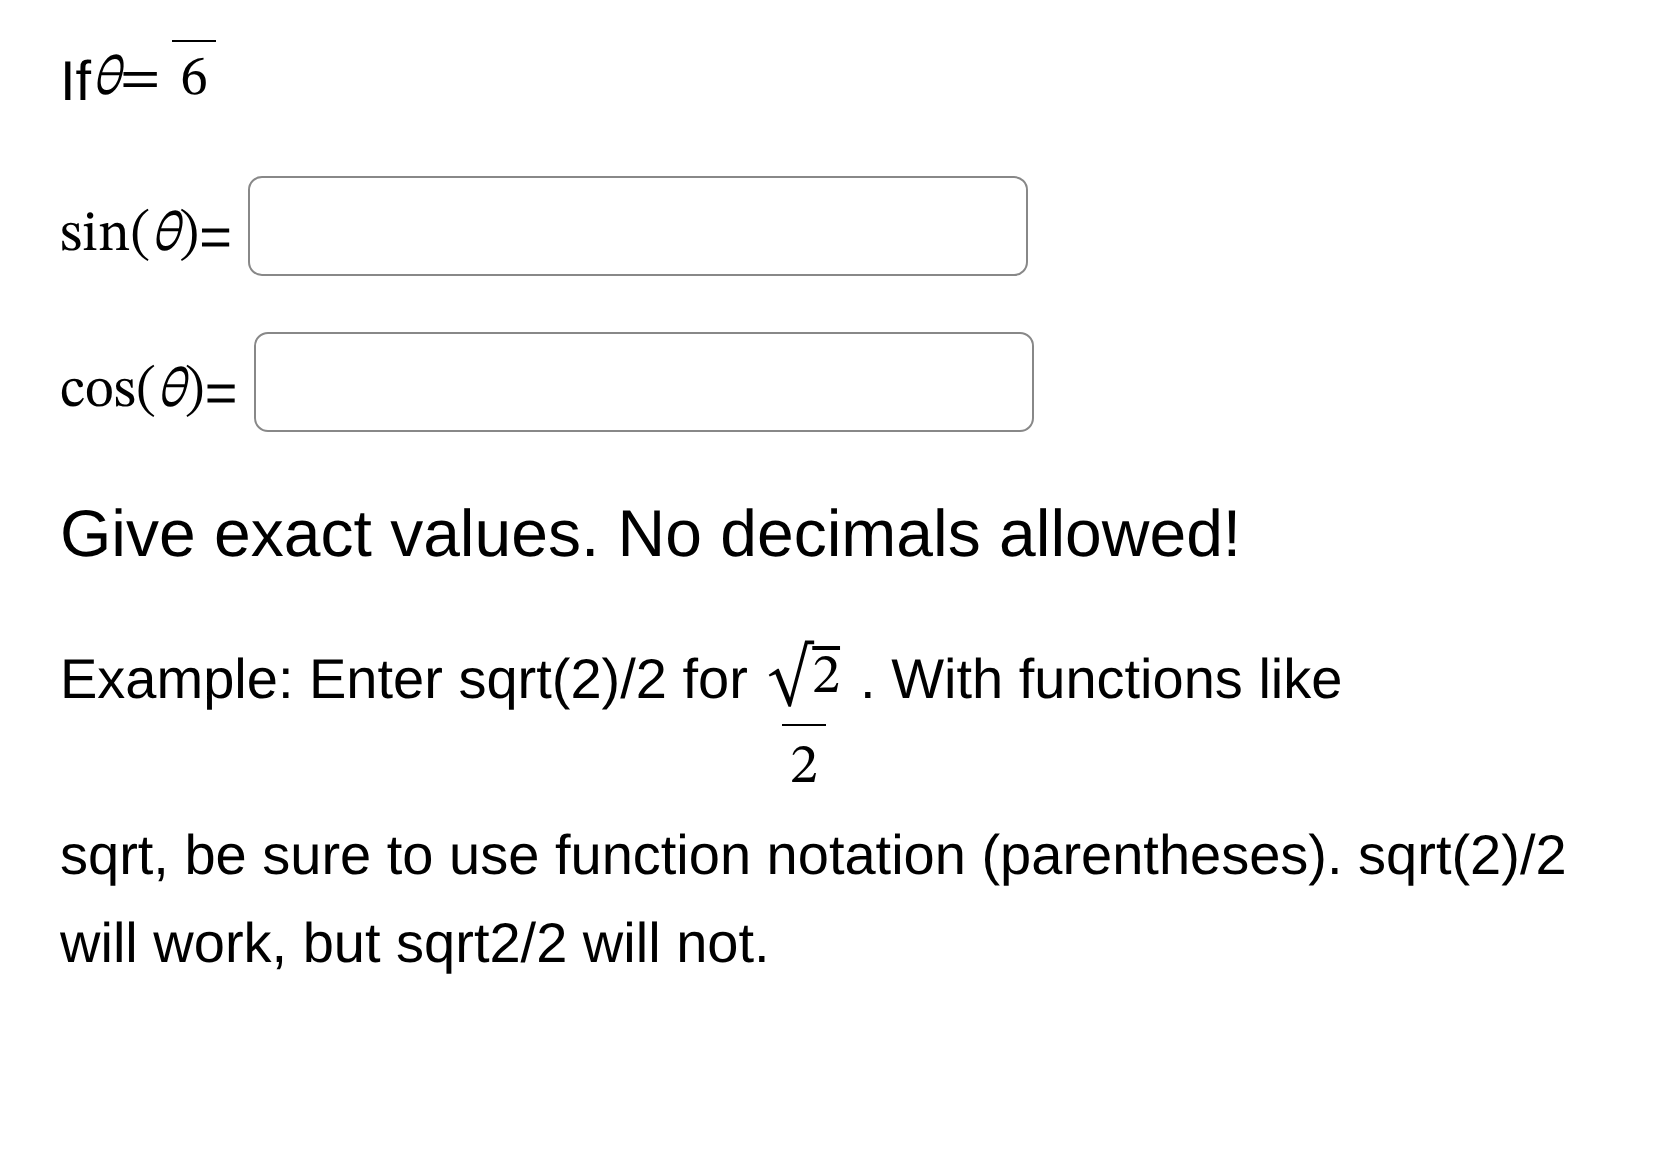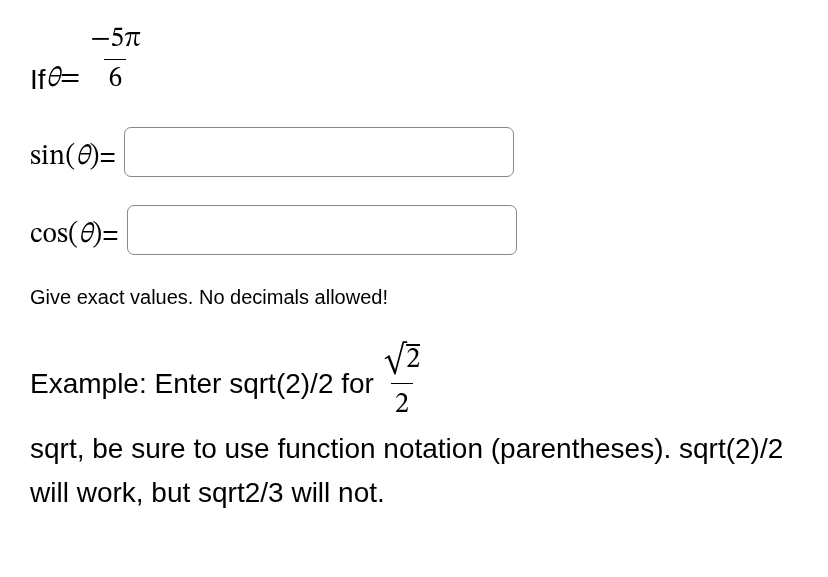--- a/index.html
+++ b/index.html
@@ -50,29 +50,28 @@
       border: 1.5px solid #888;
       border-radius: 7px;
       font-size: 26px;
       padding: 4px 10px;
       margin-left: 8px;
       background: #fff;
     }
     .instruction {
       margin-top: 12px;
       margin-bottom: 28px;
-      font-size: 20px;
+      font-size: 33px;
     }
     .example-block {
       font-size: 28px;
       line-height: 1.55;
     }
     .example-line1 {
       display: flex;
-      align-items: center;
       flex-wrap: wrap;
     }
     .sqrt-frac {
       display: inline-flex;
       flex-direction: column;
       align-items: center;
       margin: 0 6px;
       font-family: "Cambria Math", "STIX Two Math", serif;
     }
     .sqrt-frac .num {
@@ -91,21 +90,20 @@
     }
   </style>
 </head>
 <body>
 
 <div class="line">
   <span>If </span>
   <span class="mathvar">θ</span>
   <span class="mathop"> = </span>
   <span class="frac">
-    <span class="num mathop">−5π</span>
     <span class="den mathop">6</span>
   </span>
 </div>
 
 <div class="line">
   <span class="mathop">sin</span>
   <span class="mathop">(<span class="mathvar">θ</span>)</span>
   <span> = </span>
   <input type="text" class="input-box" style="">
 </div>
@@ -121,15 +119,16 @@
 
 <div class="example-block">
   <div class="example-line1">
     <span>Example: Enter sqrt(2)/2 for </span>
     <span class="sqrt-frac">
       <span class="num">
         <span class="sqrt-sym">√</span><span class="overline">2</span>
       </span>
       <span class="den">2</span>
     </span>
+    <span>. With functions like</span>
   </div>
-  <div>sqrt, be sure to use function notation (parentheses). sqrt(2)/2 will work, but sqrt2/3 will not.</div>
+  <div>sqrt, be sure to use function notation (parentheses). sqrt(2)/2 will work, but sqrt2/2 will not.</div>
 </div>
 
 </body></html>

